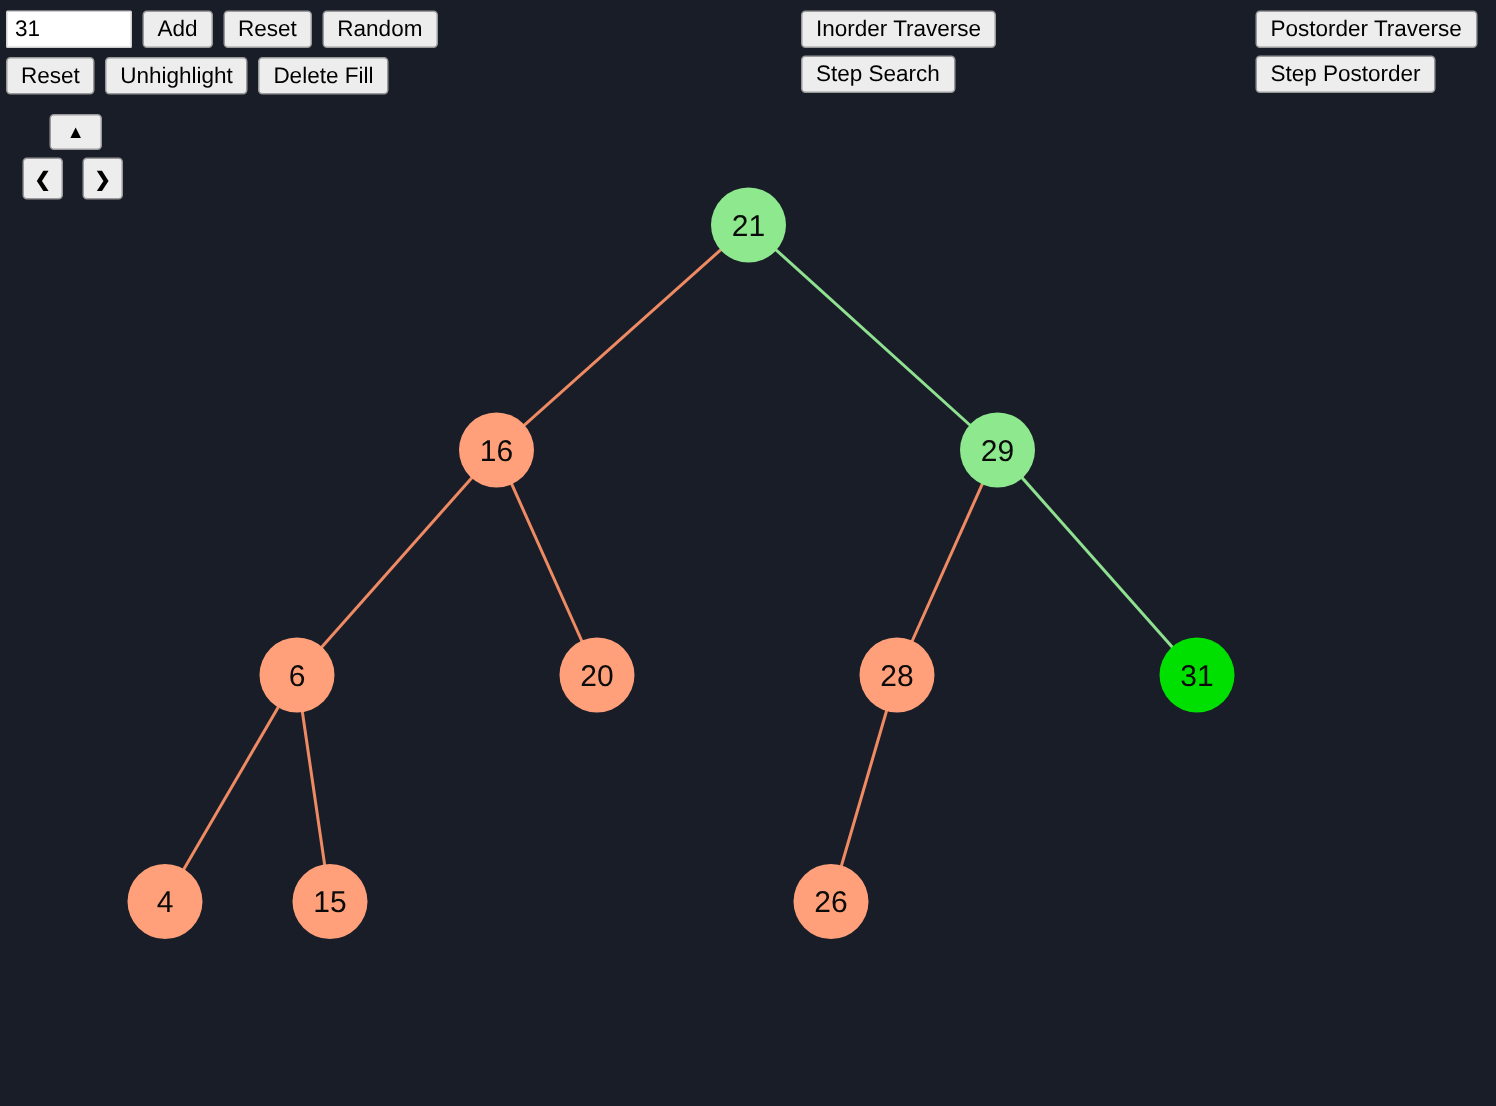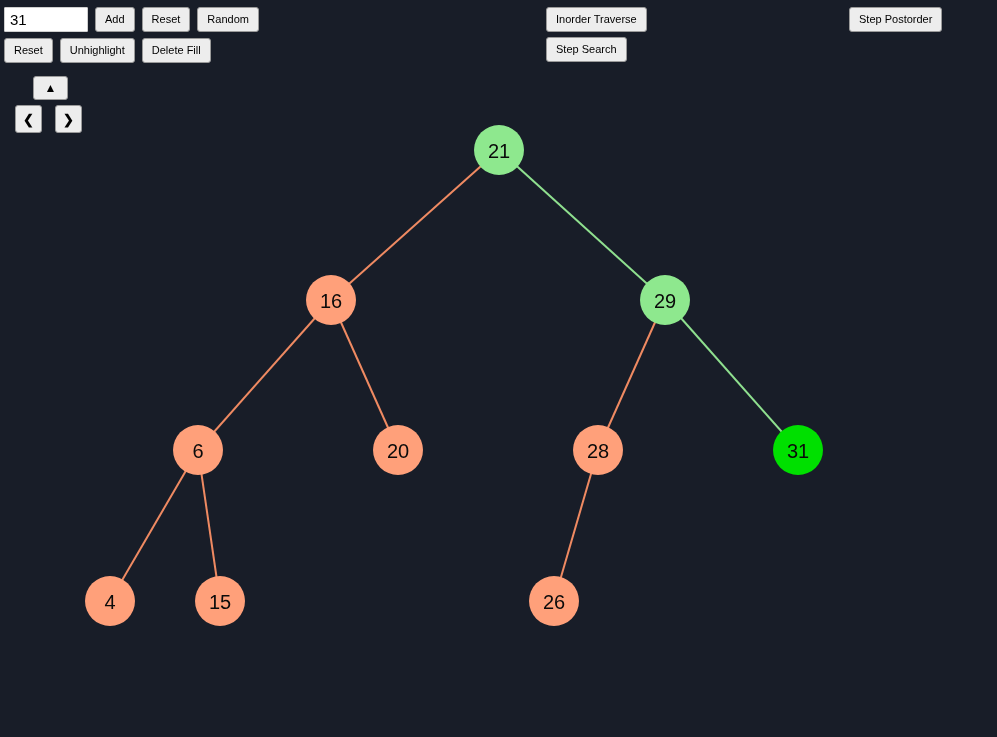--- a/index.html
+++ b/index.html
@@ -10,21 +10,21 @@
     overflow: hidden;
     background: #181d28;
     font-family: "Liberation Sans", sans-serif;
   }
   .btn {
     background: #ededed;
     border: 1px solid #9a9a9a;
     border-radius: 3px;
     color: #000;
     font-family: "Liberation Sans", sans-serif;
-    font-size: 11px;
+    font-size: 15px;
     line-height: 19px;
     padding: 2px 9px;
     height: 25px;
     box-sizing: border-box;
     white-space: nowrap;
     cursor: pointer;
   }
   .toolbar-left {
     position: absolute;
     left: 4px;
@@ -47,21 +47,21 @@
     border-radius: 1px;
     background: #ffffff;
     color: #000;
     font-family: "Liberation Sans", sans-serif;
     font-size: 15px;
     padding: 2px 5px;
   }
   .toolbar-right {
     position: absolute;
     top: 7px;
-    left: 16px;
+    left: 4px;
     width: 811px;
     height: 60px;
     z-index: 2;
     pointer-events: none;
     text-decoration: underline;
   }
   .trav-col {
     position: absolute;
     top: 0;
     display: flex;
@@ -175,20 +175,21 @@
     <button class="btn">Delete Fill</button>
   </div>
 </div>
 
 <div class="toolbar-right">
   <div class="trav-col col1">
     <button class="btn">Inorder Traverse</button>
     <button class="btn">Step Search</button>
   </div>
   <div class="trav-col col3">
+    <button class="btn">Postorder Traverse</button>
     <button class="btn">Step Postorder</button>
   </div>
 </div>
 
 <div class="nav-pad">
   <button class="nav-btn nav-up">
     <span>▲</span>
   </button>
   <button class="nav-btn nav-left">
     <span>❮</span>

